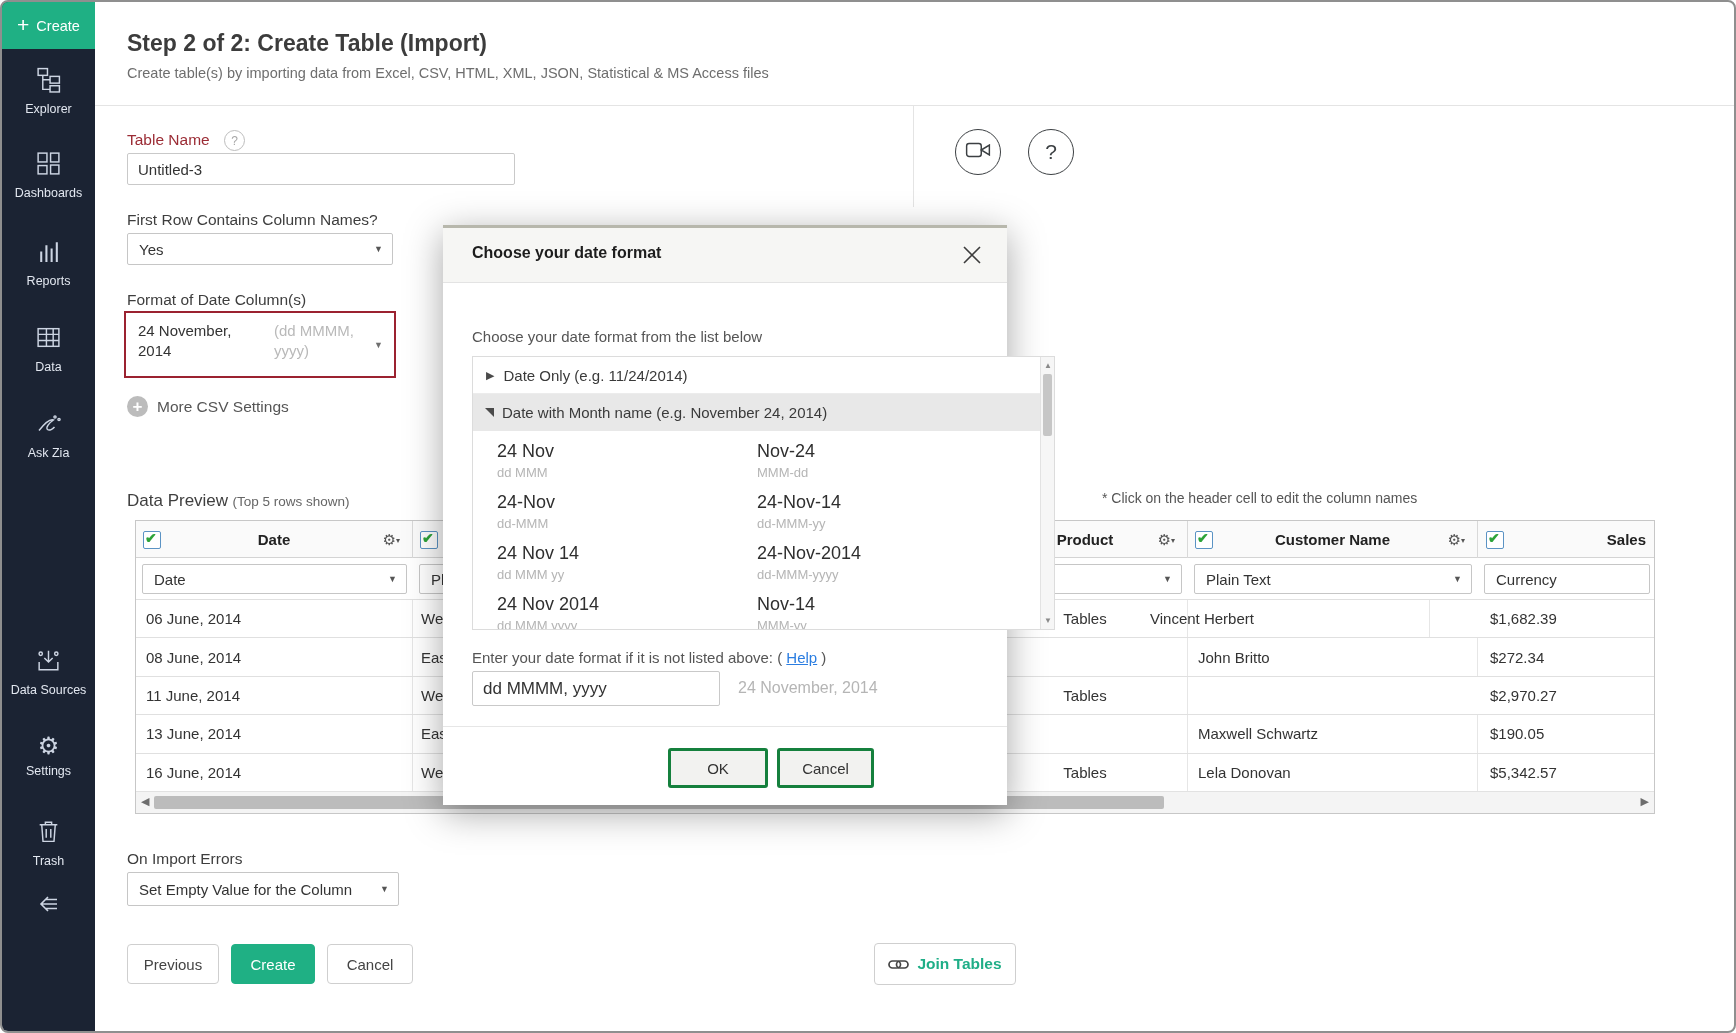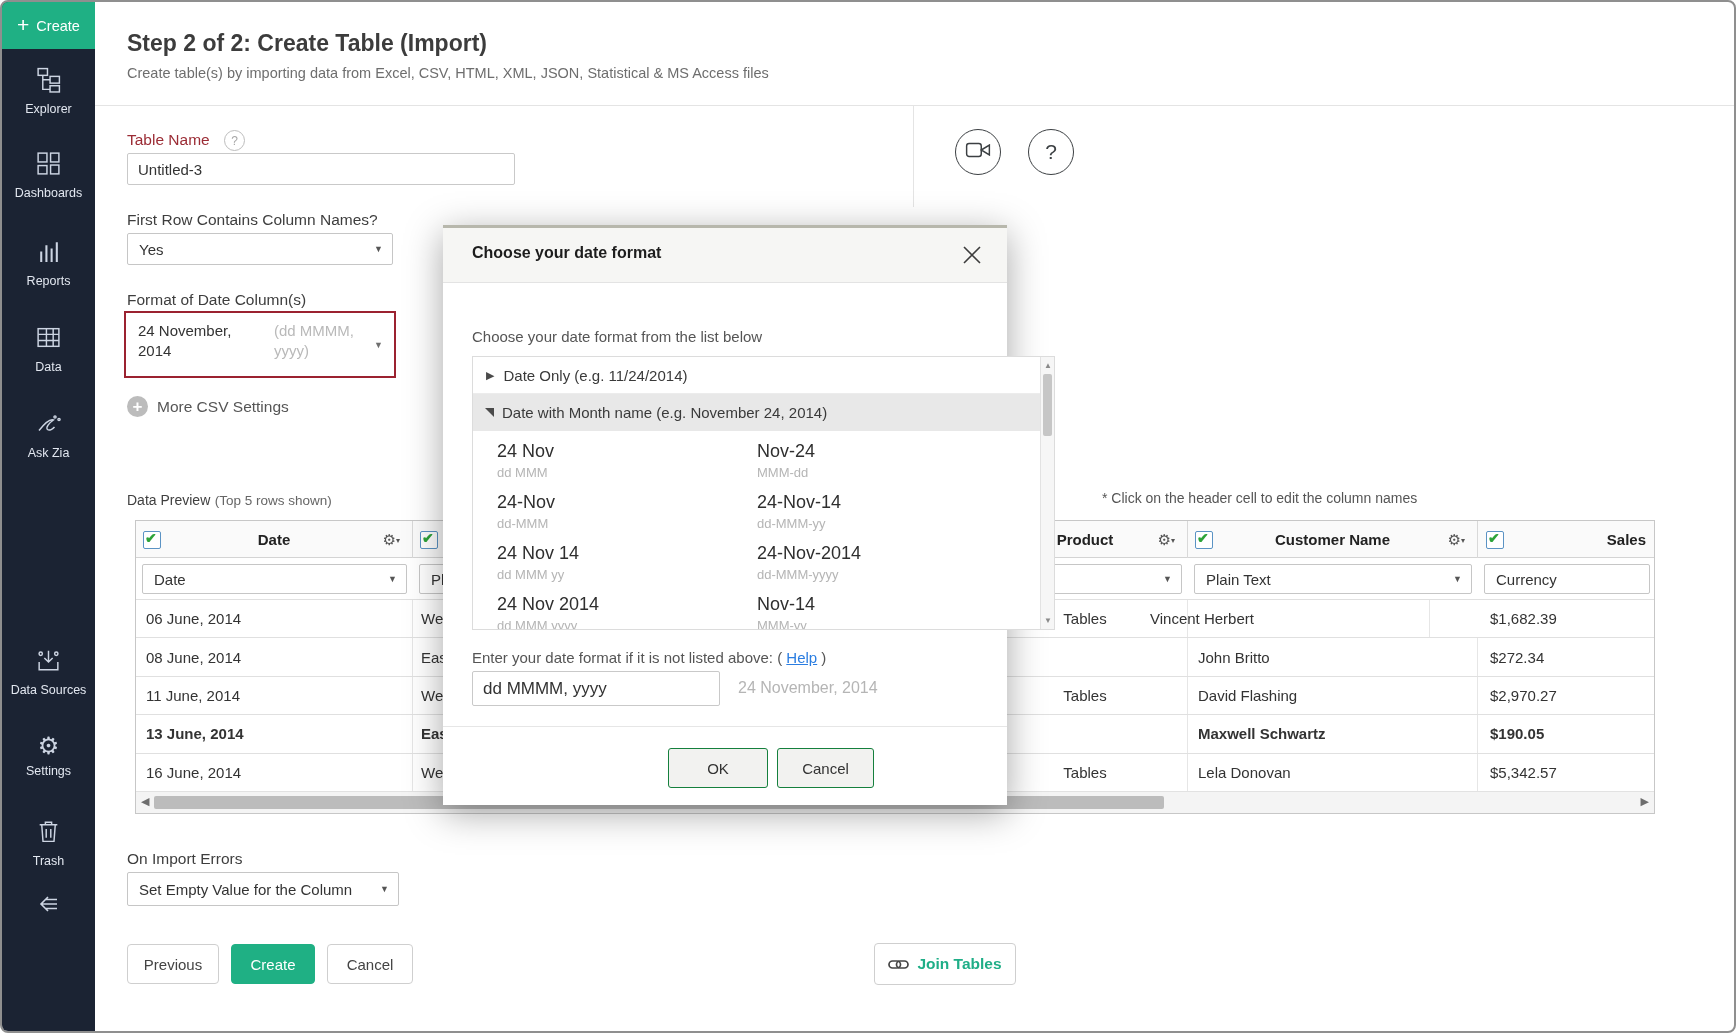--- a/index.html
+++ b/index.html
@@ -80,21 +80,21 @@
   .opt .ex{font-size:18px;color:#2f2f2f;}
   .opt .fm{font-size:13px;color:#b5b5b5;margin-top:3px;}
   .m-scroll{position:absolute;right:0;top:0;bottom:0;width:14px;background:#f6f6f6;border-left:1px solid #e2e2e2;box-sizing:border-box;}
   .m-scroll .up,.m-scroll .dn{position:absolute;left:2px;width:10px;text-align:center;font-size:8px;color:#8a8a8a;cursor:pointer;}
   .m-scroll .up{top:4px;} .m-scroll .dn{bottom:4px;}
   .m-thumb{position:absolute;left:2px;top:17px;width:9px;height:62px;background:#c6c6c6;border-radius:2px;cursor:pointer;}
   .m-prompt{position:absolute;left:29px;top:421px;font-size:15px;color:#555;}
   .m-prompt a{color:#2a7de1;text-decoration:underline;cursor:pointer;}
   .m-example{position:absolute;left:295px;top:451px;font-size:16px;color:#b5b5b5;}
   .m-div{position:absolute;left:0;top:498px;width:100%;height:1px;background:#e6e6e6;}
-  .m-btn{position:absolute;top:520px;height:40px;background:#f2f2f0;border:1px solid #15803d;border-radius:3px;
+  .m-btn{position:absolute;top:520px;height:40px;background:#f2f2f0;border:3px solid #15803d;border-radius:3px;
     font-size:15px;color:#333;display:flex;align-items:center;justify-content:center;cursor:pointer;box-sizing:border-box;}
 
   
   .btn{position:absolute;height:40px;border:1px solid #cfcfcf;border-radius:4px;background:#fff;font-size:15px;color:#444;
     display:flex;align-items:center;justify-content:center;cursor:pointer;box-sizing:border-box;}
   .btn.green{background:#1fb084;border-color:#1fb084;color:#fff;}
   .join-btn{position:absolute;left:872px;top:941px;width:142px;height:42px;border:1px solid #cfcfcf;border-radius:4px;background:#fff;
     display:flex;align-items:center;justify-content:center;gap:8px;cursor:pointer;box-sizing:border-box;}
   .join-btn span{color:#1fae87;font-weight:bold;font-size:15.5px;}
 </style>
@@ -230,21 +230,21 @@
   <div class="redbox">
     <span class="val">24 November, 2014</span>
     <span class="hint">(dd MMMM, yyyy)</span>
     <span class="car">▼</span>
   </div>
 
   <div class="pluscirc">+</div>
   <div class="lbl" style="left:155px;top:396px;color:#555;">More CSV Settings</div>
 
   <div style="position:absolute;left:125px;top:489px;">
-    <span style="font-size:14px;color:#3f3f3f;">Data Preview</span>
+    <span style="font-size:17px;color:#3f3f3f;">Data Preview</span>
     <span style="font-size:13.5px;color:#666;">(Top 5 rows shown)</span>
   </div>
   <div class="note">* Click on the header cell to edit the column names</div>
 
   <div class="tbl">
 
     <div class="thead">
       <div class="hcell" style="left:0;width:277px;">
         <div class="cb" style="left:7px;">
               <span>✔</span>
@@ -340,28 +340,25 @@
     <div class="trow" style="top:155.8px;height:38.4px;">
       <div class="dcell" style="left:0;width:277px;padding-left:10px;">
             <span>11 June, 2014</span>
           </div>
       <div class="dcell" style="left:277px;width:570px;padding-left:8px;">
             <span>West</span>
           </div>
       <div class="dcell center" style="left:847px;width:205px;">
             <span>Tables</span>
           </div>
-      <div class="dcell" style="left:1052px;width:290px;padding-left:10px;">
-            <span>David Flashing</span>
-          </div>
       <div class="dcell last" style="left:1342px;width:178px;padding-left:12px;">
             <span>$2,970.27</span>
           </div>
     </div>
-    <div class="trow" style="top:194.2px;height:38.4px;font-weight:bold;">
+    <div class="trow" style="top:194.2px;height:38.4px;">
       <div class="dcell" style="left:0;width:277px;padding-left:10px;">
             <span>13 June, 2014</span>
           </div>
       <div class="dcell" style="left:277px;width:570px;padding-left:8px;">
             <span>East</span>
           </div>
       <div class="dcell center" style="left:847px;width:205px;">
             <span></span>
           </div>
       <div class="dcell" style="left:1052px;width:290px;padding-left:10px;">

